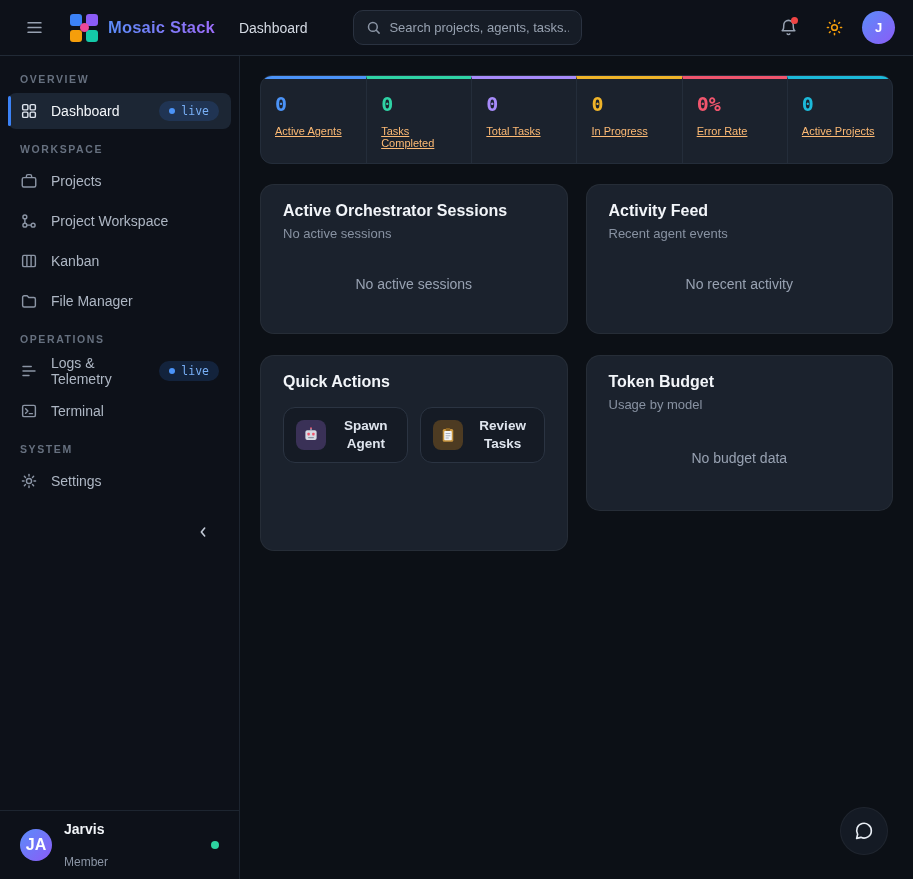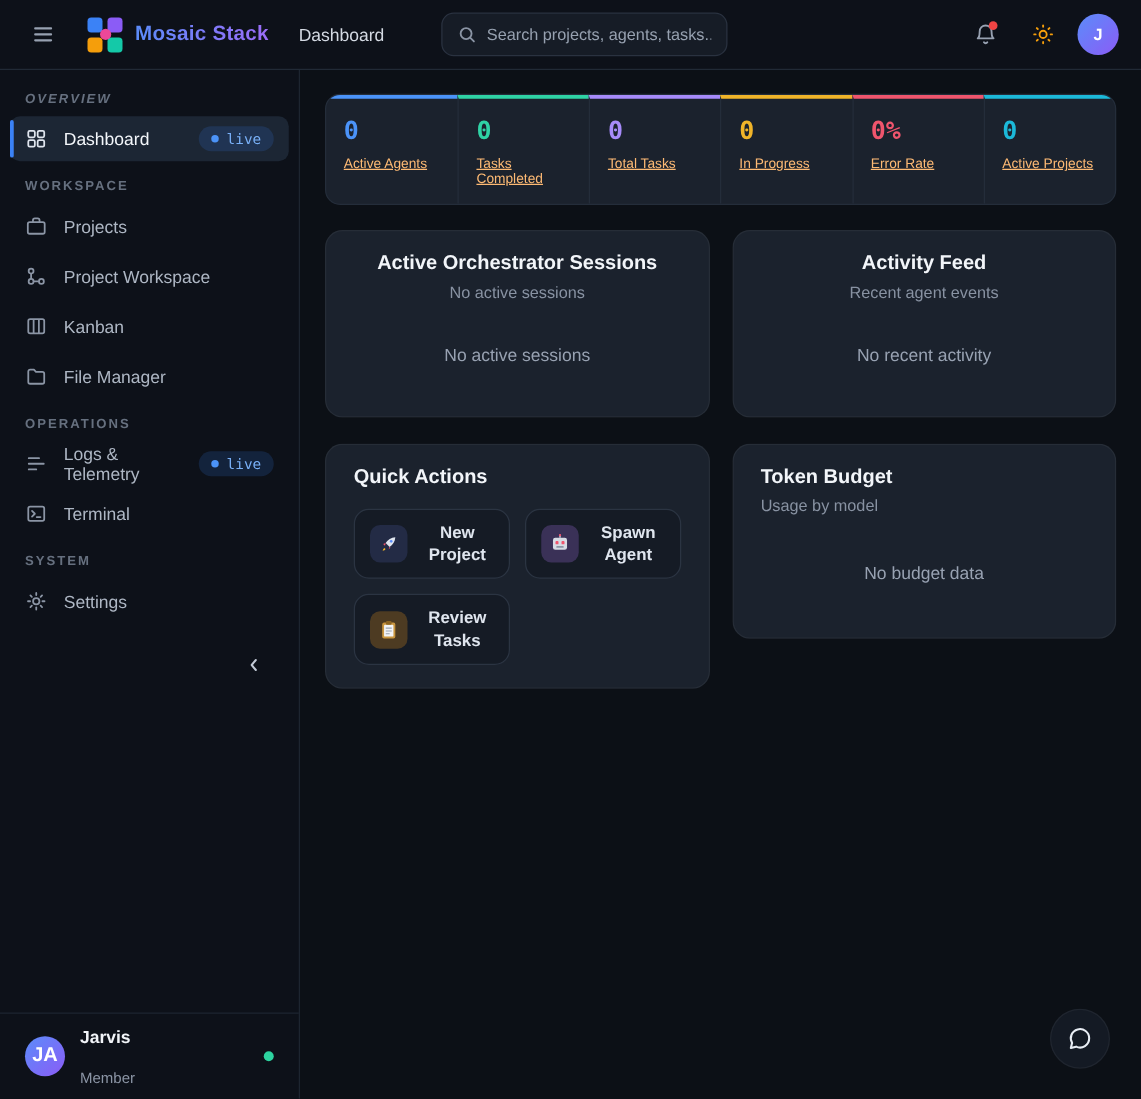--- a/index.html
+++ b/index.html
@@ -55,21 +55,21 @@
 
   
   .sidebar {
     position:absolute; top:56px; left:0; bottom:0; width:240px;
     background:#0d1119; border-right:1px solid #1d2530; padding-top:14px; z-index:4;
   }
   .section-label {
     margin:14px 20px 8px; font-size:10.5px; font-weight:700;
     letter-spacing:1.6px; color:#66707f; text-transform:uppercase;
   }
-  .section-label:first-child { margin-top:3px;font-style:italic; }
+  .section-label:first-child { margin-top:3px; }
   .nav-item {
     position:relative; margin:0 8px 4px; height:36px; border-radius:8px;
     display:flex; align-items:center; gap:13px; padding:0 12px;
     color:#aeb7c4; font-size:14px; cursor:pointer;
   }
   .nav-item .nav-ic { color:#8b95a5; flex:none; display:flex; }
   .nav-item.active { background:#1c2634; color:#f3f6fa; }
   .nav-item.active .nav-ic { color:#dfe5ee; }
   .nav-item.active::before {
     content:""; position:absolute; left:0; top:3px; bottom:3px; width:3px;
@@ -111,21 +111,21 @@
   .stat { border-top:3px solid #3b82f6; padding:13px 14px 14px; }
   .stat + .stat { border-left:1px solid #242d3a; }
   .stat-value { font-family:"DejaVu Sans Mono",monospace; font-size:20px; font-weight:700; margin-bottom:9px; }
   .stat-label { font-size:11px; color:#fdba74;text-decoration:underline; }
 
   .cards-grid { display:grid; grid-template-columns:1fr 1fr; gap:21px 18px; align-items:start; }
   .card {
     background:#1b222d; border:1px solid rgba(255,255,255,.05); border-radius:14px;
     padding:17px 22px 16px; display:flex; flex-direction:column;
   }
-  .card.h150 { min-height:150px;align-items:center; }
+  .card.h150 { min-height:150px; }
   .card.h196 { min-height:196px; }
   .card.h156 { min-height:156px; }
   .card-title { font-size:16px; font-weight:700; color:#f2f5f9; }
   .card-sub { font-size:13px; color:#8892a2; margin-top:6px; }
   .card-empty {
     flex:1; display:flex; align-items:center; justify-content:center;
     color:#98a2b2; font-size:14px; padding:14px 0 4px;
   }
 
   .qa-grid { margin-top:16px; display:grid; grid-template-columns:1fr 1fr; gap:12px; }
@@ -387,32 +387,20 @@
     <section class="card h150">
       <h2 class="card-title">Activity Feed</h2>
       <div class="card-sub">Recent agent events</div>
       <div class="card-empty">No recent activity</div>
     </section>
 
     <section class="card h196">
       <h2 class="card-title">Quick Actions</h2>
       <div class="qa-grid">
 
-        <button class="qa-btn">
-          <span class="qa-tile tile-rocket">
-            <svg width="18" height="18" viewBox="0 0 24 24">
-                <path d="M19 5c-4.5.3-8 2.5-10.3 6.2l2.1 2.1 2.1 2.1C16.6 13 18.7 9.5 19 5z" fill="#dfe5ee"></path>
-                <path d="M8.7 11.2 6 12.2l2 2z" fill="#f0556d"></path>
-                <path d="M12.8 15.3l-1 2.7 2-2z" fill="#f0556d"></path>
-                <circle cx="14.6" cy="9.4" r="1.4" fill="#5b8cfa"></circle>
-                <path d="M7.5 16.5c-1 .4-1.7 1.6-2 3 1.4-.3 2.6-1 3-2z" fill="#f0b429"></path>
-              </svg>
-          </span>
-          <span>New Project</span>
-        </button>
 
         <button class="qa-btn">
           <span class="qa-tile tile-robot">
             <svg width="18" height="18" viewBox="0 0 24 24">
                 <line x1="12" y1="2.5" x2="12" y2="5.5" stroke="#c3c9d6" stroke-width="1.6"></line>
                 <circle cx="12" cy="2.8" r="1.2" fill="#f0556d"></circle>
                 <rect x="4.5" y="5.5" width="15" height="13" rx="2.5" fill="#d6dbe4"></rect>
                 <rect x="7.2" y="9" width="3.2" height="3.6" rx="1" fill="#f0556d"></rect>
                 <rect x="13.6" y="9" width="3.2" height="3.6" rx="1" fill="#f0556d"></rect>
                 <rect x="8" y="14.5" width="8" height="1.8" rx=".9" fill="#8b95a5"></rect>

